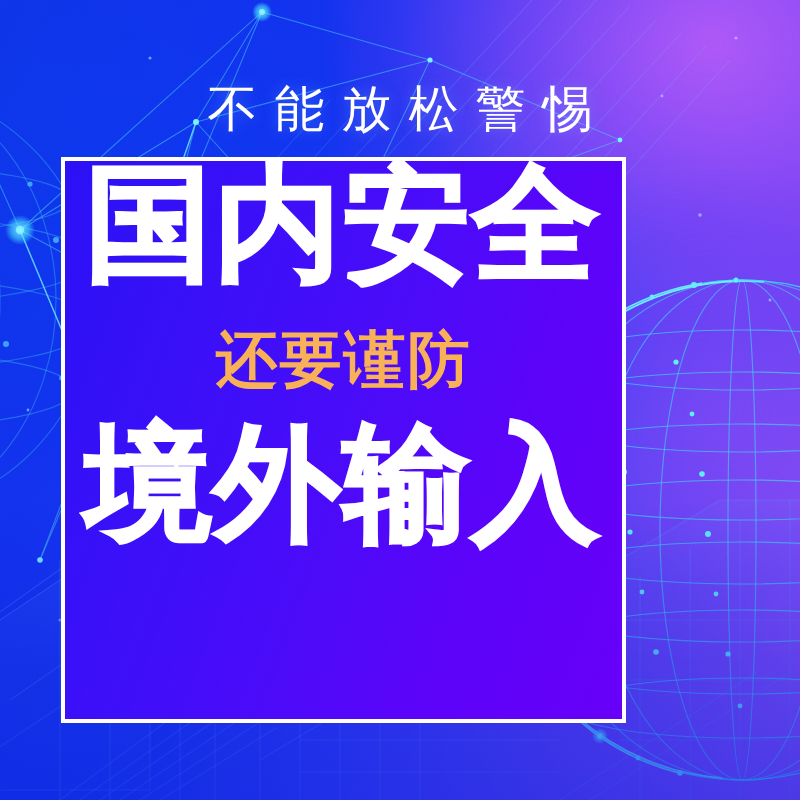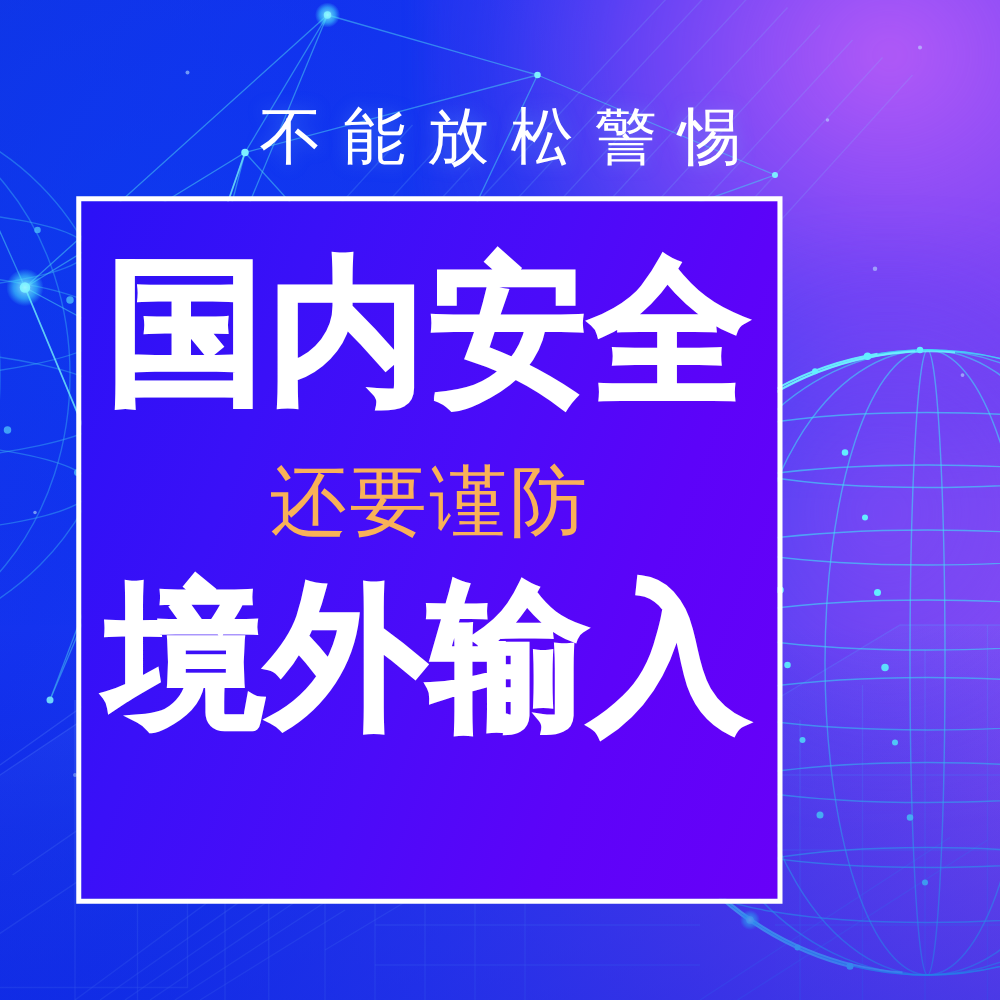--- a/index.html
+++ b/index.html
@@ -87,26 +87,26 @@
   .line-big{
     color:#ffffff;
     font-weight:700;
     font-size:126px;
     line-height:1;
     letter-spacing:3px;
     white-space:nowrap;
     -webkit-text-stroke:3px #ffffff;
     text-shadow:0 0 1px #fff;
   }
-  .line-1{ margin-top:42px; }
+  .line-1{ }
   .line-3{ margin-top:0;font-family:Liberation Mono, monospace; }
 
   .line-mid{
     color:#f9b158;
-    font-weight:400;
+    font-weight:700;
     font-size:62px;
     line-height:1;
     letter-spacing:2px;
     white-space:nowrap;
     margin-top:42px;
     margin-bottom:40px;
   }
 
   
   .headline{

